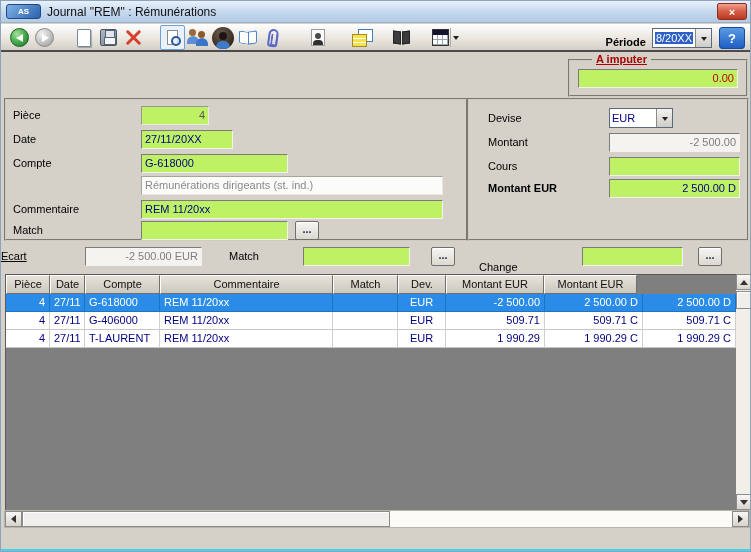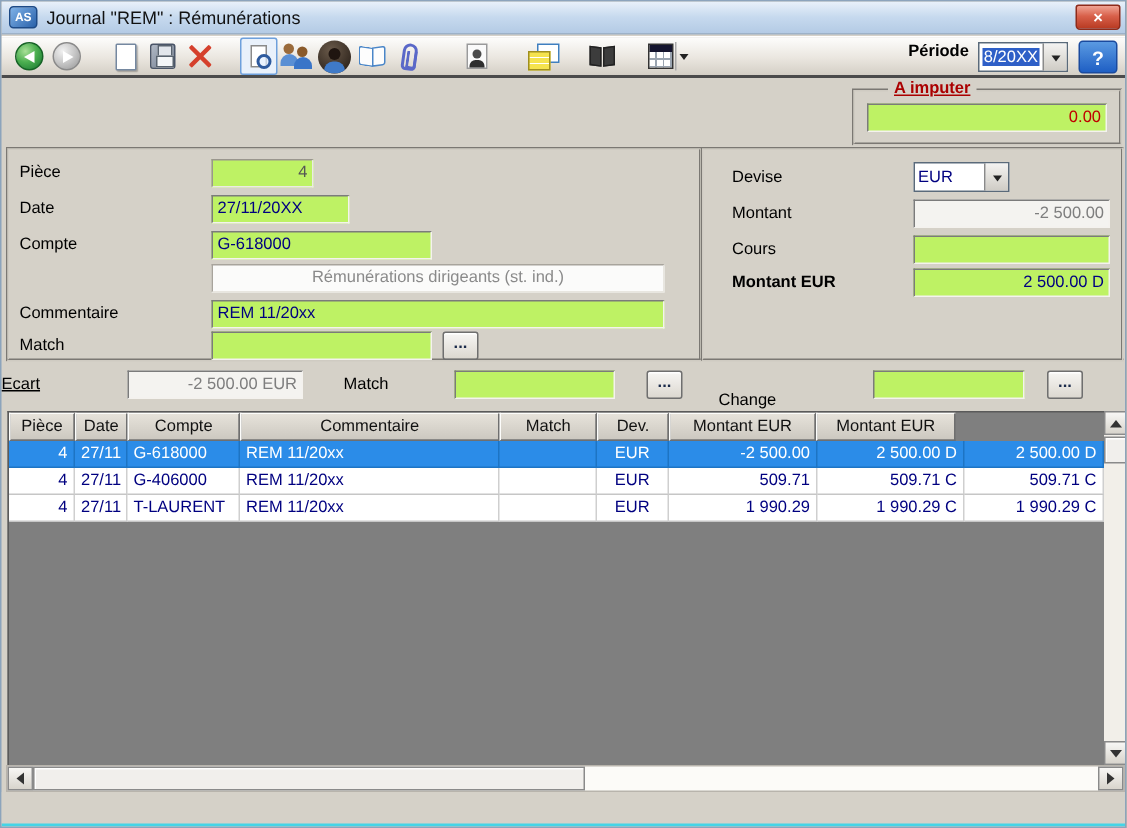--- a/index.html
+++ b/index.html
@@ -3,21 +3,21 @@
 <meta charset="utf-8">
 <style>
   * { box-sizing: border-box; margin: 0; padding: 0; }
   body { font-family: "Liberation Sans", sans-serif; background:#888; }
   .window { position:relative; width:751px; height:552px; background:#d5d1c8; border:1px solid #8fa3b8; border-color:#8ca4bc; overflow:hidden; }
 
   
   .titlebar { position:absolute; left:0; top:0; width:751px; height:22px;
     background:linear-gradient(180deg,#e9f1fa,#c6d9ee 50%,#b4cbe5); border-bottom:1px solid #9db2c8;
     display:flex; align-items:center; }
-  .app-icon { width:19px; height:15px; margin:0 6px 0 5px; border-radius:3px;
+  .app-icon { width:35px; height:15px; margin:0 6px 0 5px; border-radius:3px;
     background:linear-gradient(135deg,#7fb2e8,#2a62aa); border:1px solid #1d4a86;
     color:#fff; font-size:8px; font-weight:bold; display:flex; align-items:center; justify-content:center; }
   .title { font-size:12px; color:#111; }
   .close-btn { position:absolute; right:5px; top:2px; width:30px; height:17px;
     background:linear-gradient(180deg,#f0a494,#d8604a 45%,#b83a22); border:1px solid #8e2b1a; border-radius:2px 2px 3px 3px;
     color:#fff; font-size:11px; font-weight:bold; display:flex; align-items:center; justify-content:center; cursor:pointer; }
 
   
   .toolbar { position:absolute; left:0; top:23px; width:751px; height:28px;
     background:linear-gradient(180deg,#fdfdfc,#eae6df 55%,#d4cfc6); border-top:1px solid #fff; border-bottom:2px solid #4b4b4b;
@@ -65,21 +65,21 @@
   .leafd.l { transform:skewY(8deg); margin-right:1px; }
   .leafd.r { transform:skewY(-8deg); }
   .tgrid { display:flex; align-items:center; height:20px; }
   .tgrid .g { width:17px; height:17px; border:1px solid #333; background:
       linear-gradient(#14142e 0 5px, transparent 5px),
       repeating-linear-gradient(to right, transparent 0 4px, #9aa4b0 4px 5px),
       repeating-linear-gradient(to bottom, transparent 0 4px, #9aa4b0 4px 5px), #fff; }
   .tgrid .dd { width:11px; height:19px; margin-left:1px; display:flex; align-items:center; justify-content:center; border-left:1px solid #aaa; }
   .car-d { width:0; height:0; border:3px solid transparent; border-top:4px solid #222; margin-top:4px; }
 
-  .periode-wrap { position:absolute; right:38px; top:27px; display:flex; align-items:flex-start; }
+  .periode-wrap { position:absolute; right:38px; top:27px; display:flex; align-items:flex-end; }
   .periode-label { font-size:11px; font-weight:bold; color:#000; margin-right:6px; }
   .combo { display:flex; height:20px; border:1px solid #5a6a7a; background:#fff; }
   .combo .val { font-size:11px; line-height:18px; padding:0 2px; color:#000080; }
   .combo .cbtn { width:16px; background:linear-gradient(#f4f3f1,#cfccc5); border-left:1px solid #8a8a8a; display:flex; align-items:center; justify-content:center; cursor:pointer; }
   .hl { background:#2e5fc7; color:#fff; padding:0 1px; }
   .help-btn { position:absolute; right:5px; top:26px; width:26px; height:22px; border-radius:3px;
     background:linear-gradient(180deg,#5a9ae2,#1f5fc4); border:1px solid #1a4a9e; color:#fff; font-weight:bold; font-size:13px;
     display:flex; align-items:center; justify-content:center; cursor:pointer; }
 
   
@@ -91,21 +91,21 @@
   .panel { position:absolute; border:2px groove #cfcbc2; }
   .panelL { left:3px; top:97px; width:464px; height:143px; }
   .panelR { left:466px; top:97px; width:282px; height:143px; }
   .lbl { position:absolute; font-size:11px; color:#000; }
   .lbl.b { font-weight:bold; }
   .field { position:absolute; height:19px; background:#bef264; border:1px solid; border-color:#7b7b7b #f4f2ee #f4f2ee #7b7b7b;
     font-size:11px; line-height:16px; padding:0 3px; overflow:hidden; white-space:nowrap; }
   .field.right { text-align:right; }
   .field.navy { color:#000080; }
   .field.grayv { color:#7e7e7e; background:#f4f3f0; }
-  .field.dimbg { background:#fbfbfa; border-color:#a8a49c #e8e6e0 #e8e6e0 #a8a49c; color:#8a8a8a;text-align:center; }
+  .field.dimbg { background:#fbfbfa; border-color:#a8a49c #e8e6e0 #e8e6e0 #a8a49c; color:#8a8a8a; }
   .btn3d { position:absolute; height:19px; width:24px; background:linear-gradient(#f7f6f4,#dcd8d0); border:1px solid #6f6f6f; border-radius:2px;
     box-shadow:inset 0 1px 0 #fff; font-size:11px; font-weight:bold; color:#1a2a4a; text-align:center; line-height:15px; cursor:pointer; }
   .comboabs { position:absolute; }
 
   
   .table { position:absolute; left:4px; top:273px; width:731px; height:236px; background:#7f7f7f; border-left:1px solid #5a5a5a; border-top:1px solid #5a5a5a; overflow:hidden; }
   .thead { display:flex; height:19px; }
   .th { flex:none; background:linear-gradient(#e6e2da,#ccc8c0); border-top:1px solid #fdfdfb; border-left:1px solid #fdfdfb;
     border-right:1px solid #6f6f6f; border-bottom:1px solid #6f6f6f; font-size:11px; line-height:17px; text-align:center; color:#111;
     overflow:hidden; white-space:nowrap; cursor:pointer; }

